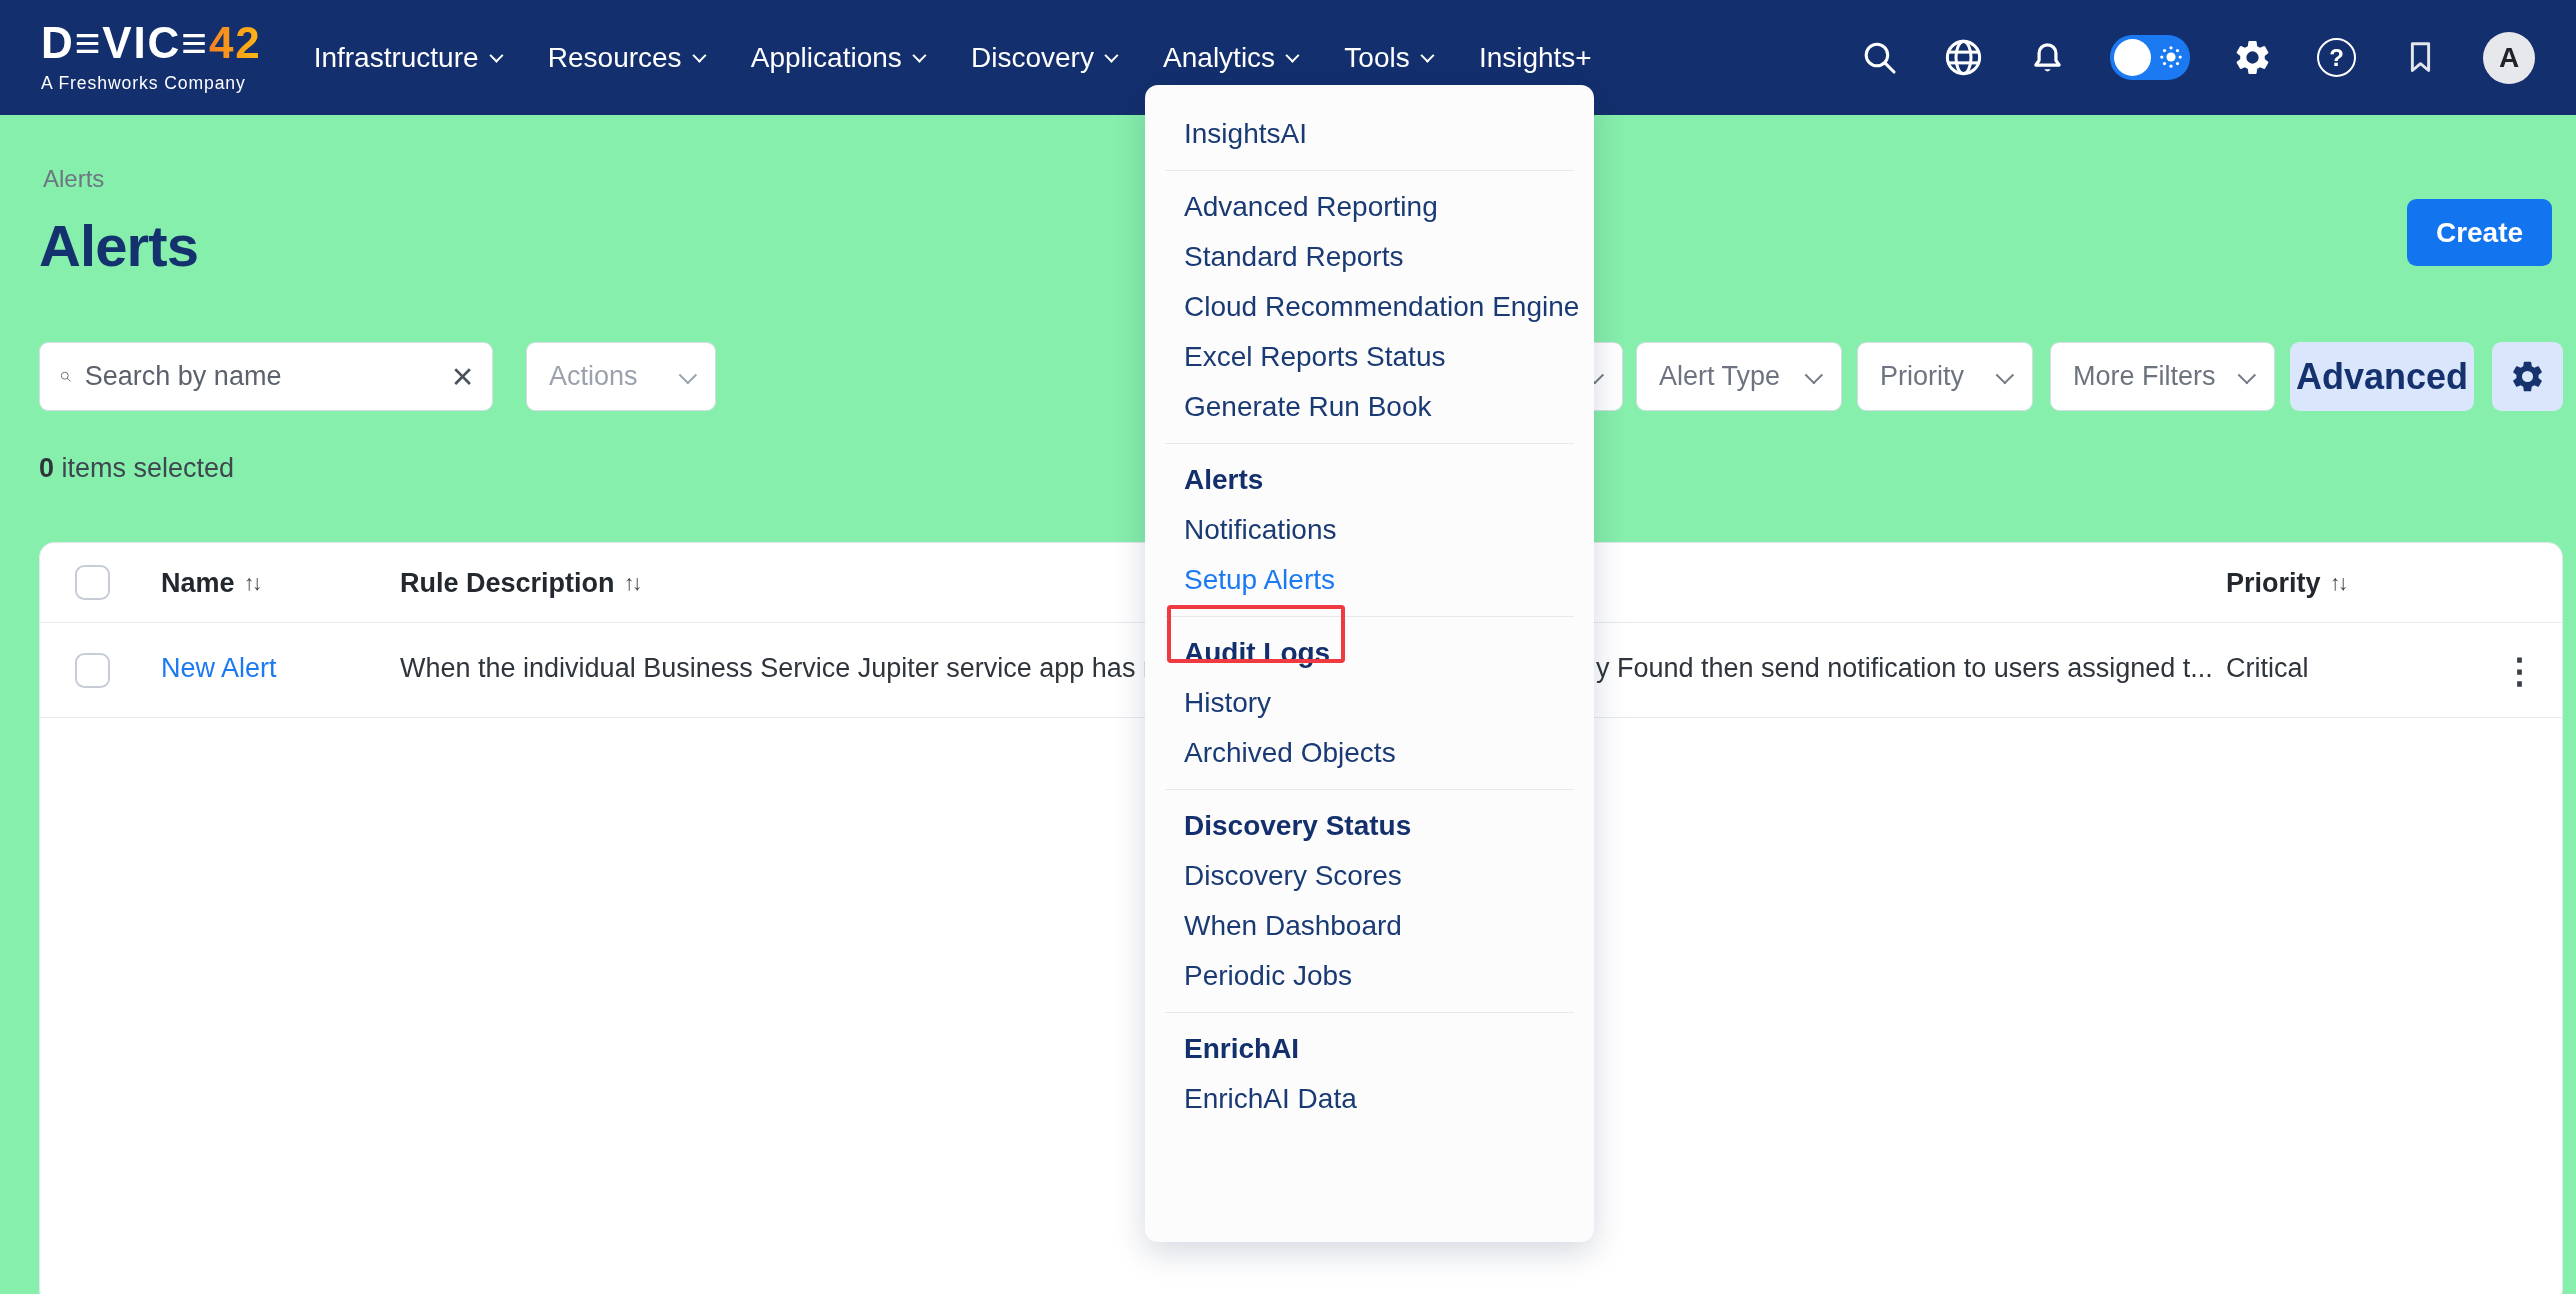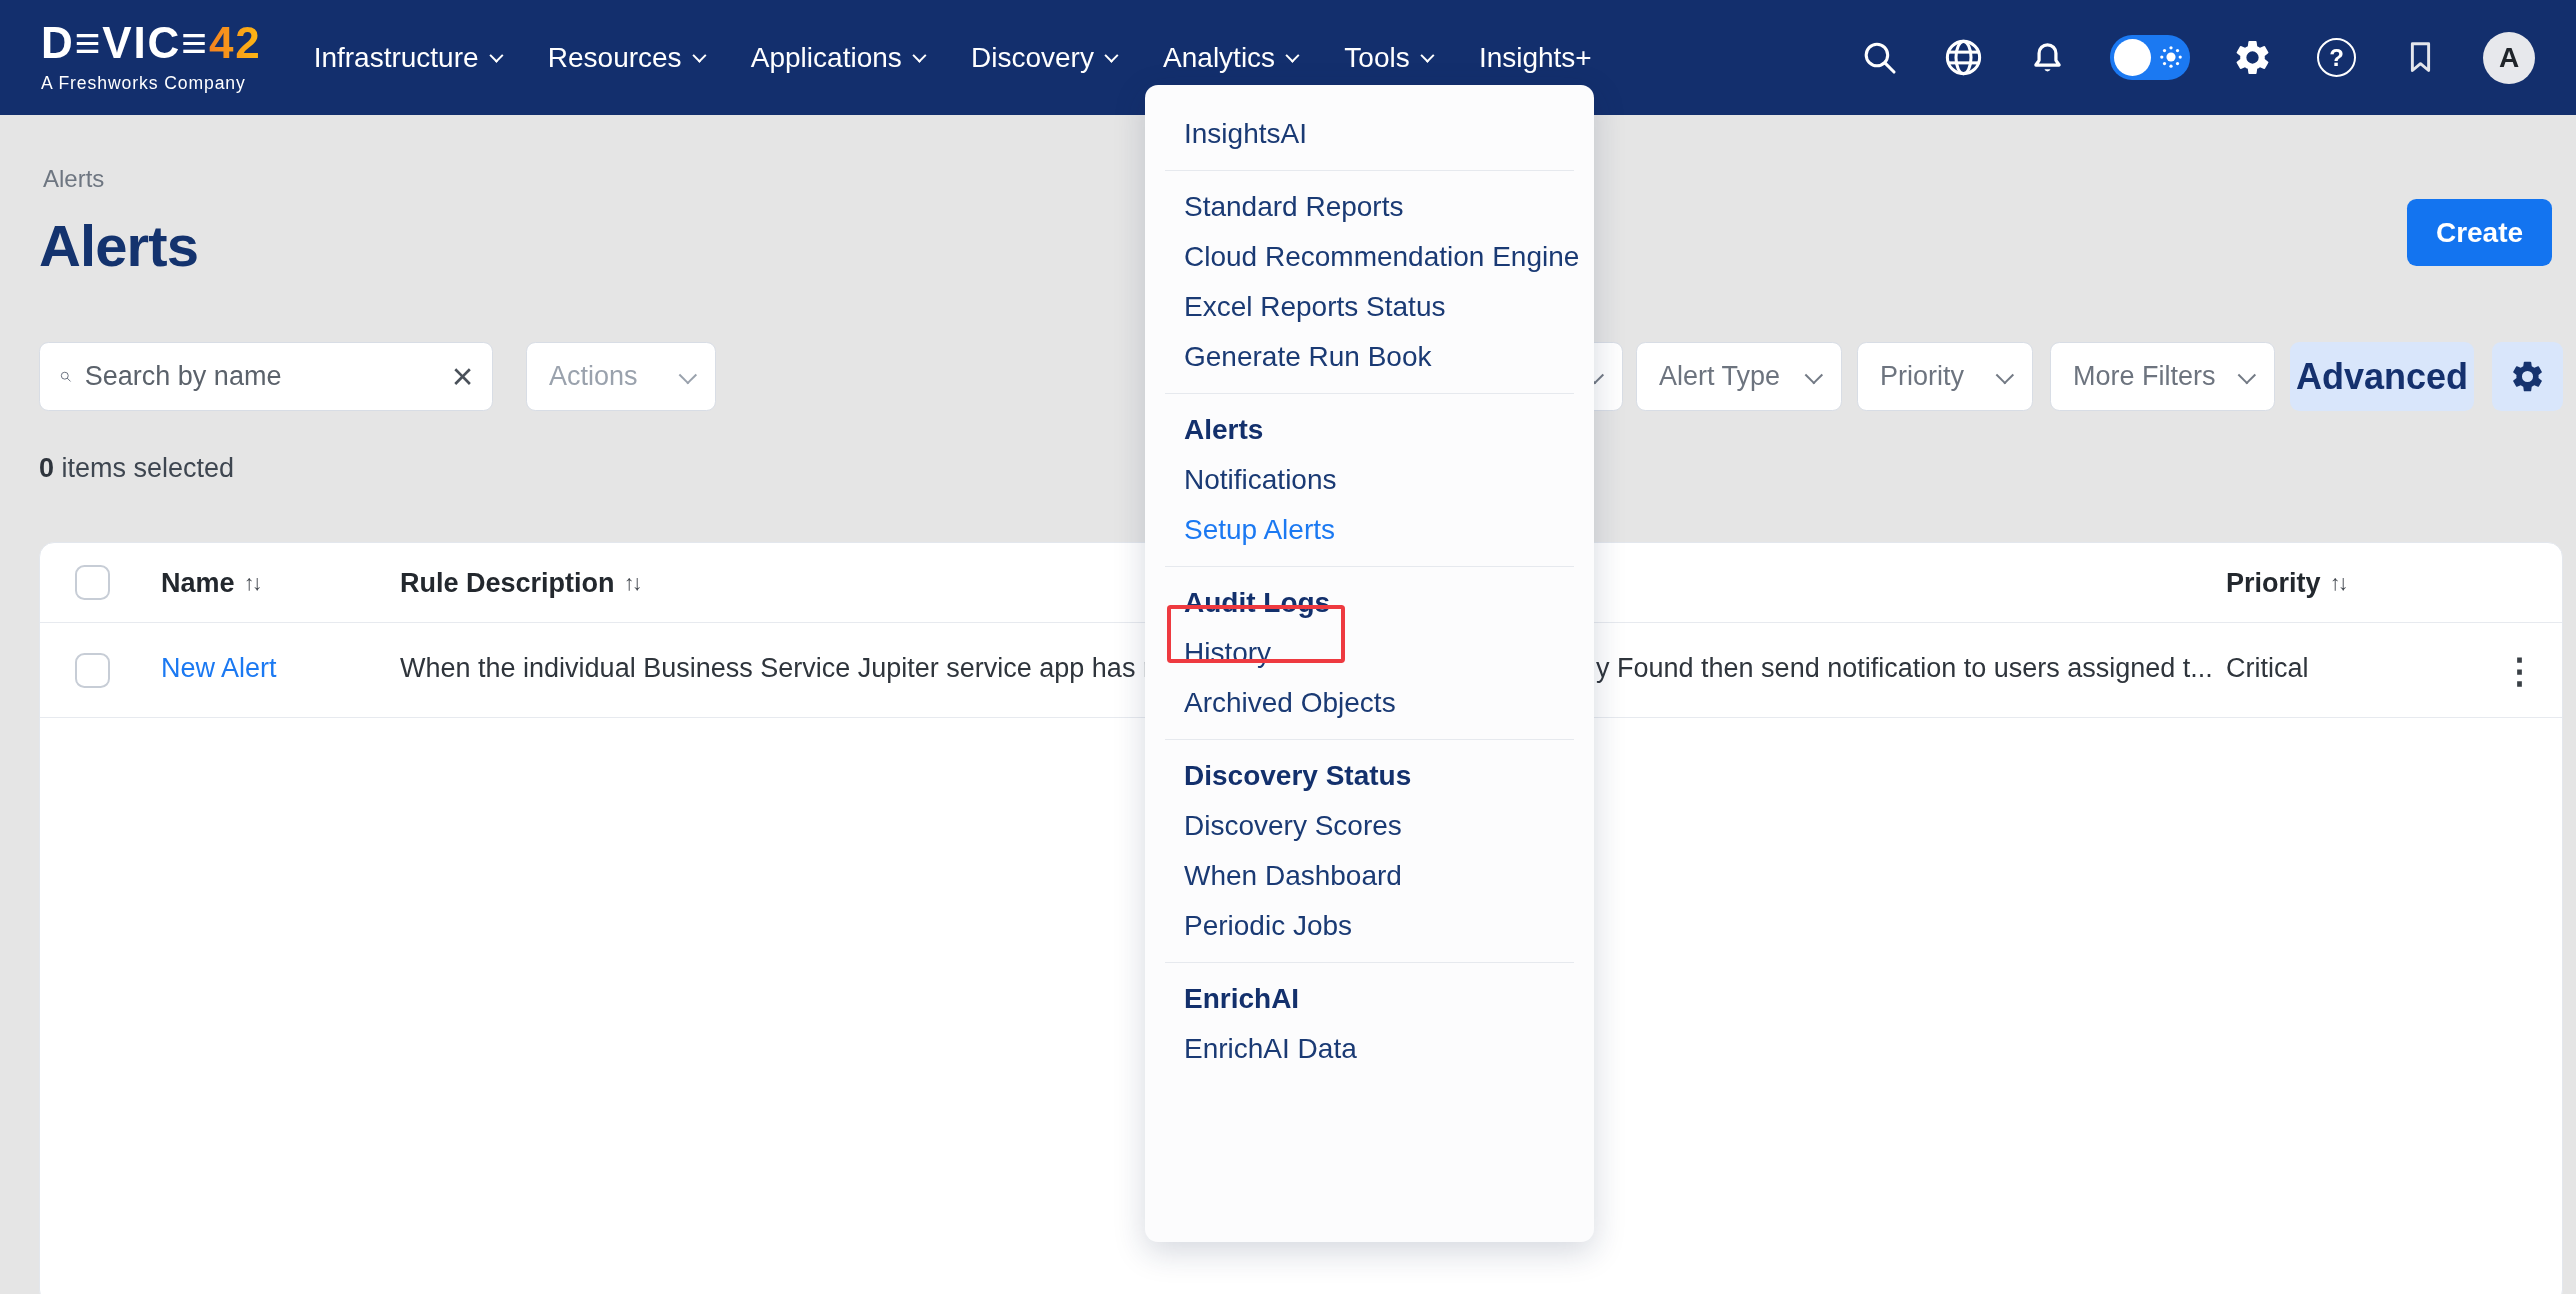--- a/index.html
+++ b/index.html
@@ -1,17 +1,17 @@
 <!DOCTYPE html>
 <html style="font-size:15px"><head>
 <meta charset="utf-8">
 <style>
   * { margin:0; padding:0; box-sizing:border-box; }
   body { background:#ffffff; font-family:"Liberation Sans", sans-serif; }
-  .screen { position:relative; width:2576px; height:1295px; background:#e5e5e5; overflow:hidden; }
+  .screen { position:relative; width:2576px; height:1295px; background:#86efac; overflow:hidden; }
 
   
   .navbar { position:absolute; left:0; top:0; width:2576px; height:115px;
     background:#132F6D; display:flex; align-items:center; padding:0 41px; z-index:40; }
   .logo { display:flex; flex-direction:column; align-items:flex-start; margin-right:52px; cursor:pointer; }
   .logo-main { font-size:44px; font-weight:800; letter-spacing:1.9px; color:#ffffff; line-height:1; }
   .logo-main .accent { background:linear-gradient(90deg,#F58220,#FDB913);
     -webkit-background-clip:text; background-clip:text; color:#F9A01B; -webkit-text-fill-color:transparent; }
   .logo-tag { font-size:17.6px; color:#ffffff; margin-top:7.4px; letter-spacing:0.9px; }
   .nav-items { display:flex; align-items:center; gap:48px; }
@@ -243,20 +243,21 @@
       <div class="cell" style="left:360px; top:30px;">When the individual Business Service Jupiter service app has repor</div>
       <div class="cell" style="left:1556px; top:30px;">y Found then send notification to users assigned t...</div>
       <div class="cell" style="left:2186px; top:30px;">Critical</div>
       <div class="kebab">⋮</div>
     </div>
   </div>
 
   <div class="popup">
     <div class="menu-item">InsightsAI</div>
     <div class="menu-divider"></div>
+    <div class="menu-item">Advanced Reporting</div>
     <div class="menu-item">Standard Reports</div>
     <div class="menu-item">Cloud Recommendation Engine</div>
     <div class="menu-item">Excel Reports Status</div>
     <div class="menu-item">Generate Run Book</div>
     <div class="menu-divider"></div>
     <div class="menu-header">Alerts</div>
     <div class="menu-item">Notifications</div>
     <div class="menu-item highlight">Setup Alerts</div>
     <div class="menu-divider"></div>
     <div class="menu-header">Audit Logs</div>

